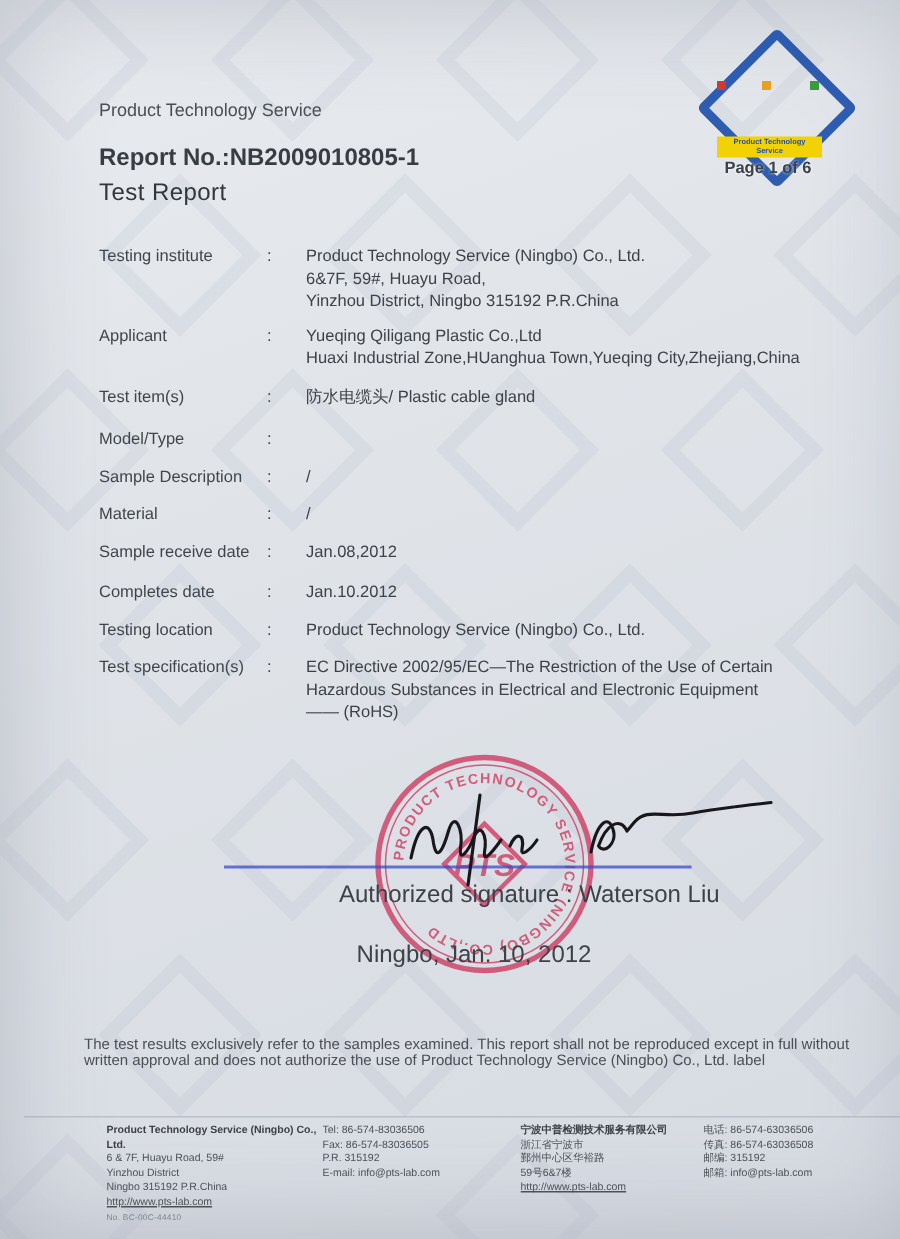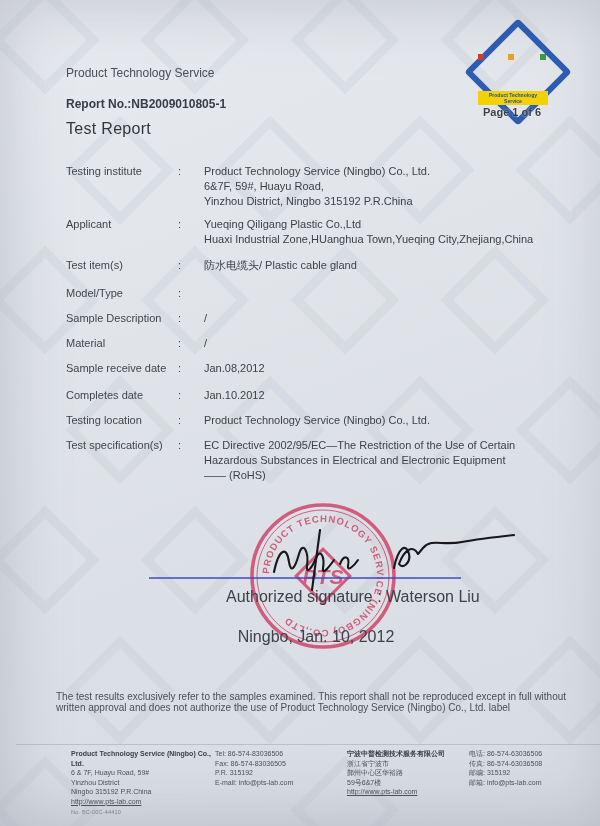--- a/index.html
+++ b/index.html
@@ -6,21 +6,21 @@
   body{width:600px;height:826px;font-family:"Liberation Sans","DejaVu Sans",sans-serif;}
   .page{position:relative;width:600px;height:826px;overflow:hidden;
         background:linear-gradient(160deg,#e8ebef 0%,#e0e4e9 38%,#d6dbe2 100%);
         box-shadow:inset 0 0 70px rgba(85,95,112,.28);
         color:#40454b;padding-left:16px;}
   .wm{position:absolute;inset:0;z-index:0;pointer-events:none;}
   .content{position:relative;z-index:1;}
 
   
   .svc{position:absolute;left:50px;top:66px;font-size:12px;color:#4a4f55;}
-  .repno{position:absolute;left:50px;top:97px;font-size:12px;font-weight:bold;color:#383d43;}
+  .repno{position:absolute;left:50px;top:97px;font-size:16px;font-weight:bold;color:#383d43;}
   .title{position:absolute;left:50px;top:120px;font-size:16px;font-weight:normal;color:#32373d;letter-spacing:.3px;}
 
   
   .logo{position:absolute;right:40px;top:28px;width:120px;height:104px;text-align:center;}
   .logo .diamond{position:absolute;left:24px;top:6px;width:64px;height:64px;border:6px solid #1d50aa;
                  transform:rotate(45deg);border-radius:4px;opacity:.92;}
   .logo .pts{position:absolute;left:0;top:32px;width:112px;font-size:29px;font-weight:bold;
              color:#1d50aa;letter-spacing:-1px;font-style:italic;}
   .logo .sq{position:absolute;width:6px;height:6px;top:26px;}
   .logo .sq.r{left:22px;background:#d03a30;}

